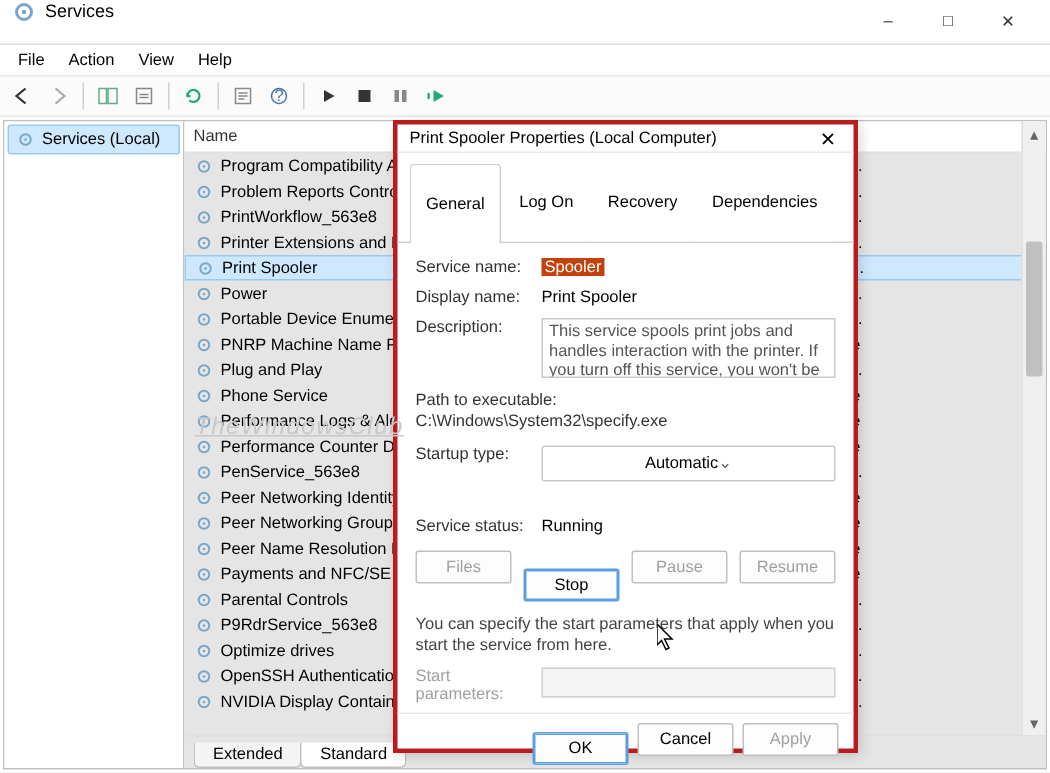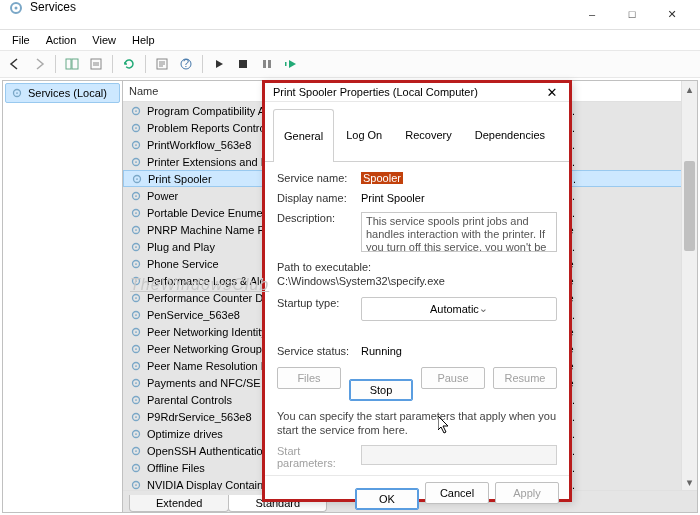--- a/index.html
+++ b/index.html
@@ -28,21 +28,21 @@
 .col-onas { flex: 1; }
 
 .listbody { flex: 1; overflow: hidden; }
 .svc-row { display: flex; align-items: center; height: 17px; padding-left: 6px; }
 .svc-row.sel { background: #cde8ff; border: 1px solid #99c9ef; }
 .svc-row .gear { width: 14px; height: 14px; margin-right: 4px; flex-shrink: 0; }
 .svc-row .svcname { width: 390px; white-space: nowrap; overflow: hidden; text-overflow: ellipsis; }
 .svc-row .onas { flex: 1; white-space: nowrap; overflow: hidden; text-overflow: ellipsis; }
 
 .tabstrip { height: 22px; display: flex; align-items: flex-end; padding-left: 6px; border-top: 1px solid #e0e0e0; }
-.tab { padding: 2px 26px; border: 1px solid #c0c0c0; border-top: none; background: #f4f4f4; margin-right: -1px; font-size: 11px; border-radius: 0 0 4px 4px; }
+.tab { padding: 2px 12px; border: 1px solid #c0c0c0; border-top: none; background: #f4f4f4; margin-right: -1px; font-size: 11px; border-radius: 0 0 4px 4px; }
 .tab.active { background: #fff; }
 
 .dialog { position: absolute; left: 262px; top: 80px; width: 310px; height: 422px; background: #fff; border: 3px solid #b91c1c; box-shadow: 2px 2px 8px rgba(0,0,0,0.15); display: flex; flex-direction: column; }
 .dlg-title { height: 28px; display: flex; align-items: center; padding: 0 8px; font-size: 12px; border-bottom: 1px solid #e8e8e8; }
 .dlg-title .ttxt { flex: 1; }
 .dlg-close { width: 18px; height: 18px; display: flex; align-items: center; justify-content: center; font-size: 13px; }
 .dlg-tabs { display: flex; padding: 6px 8px 0 8px; border-bottom: 1px solid #d0d0d0; }
 .dlg-tab { padding: 20px 10px; border: 1px solid transparent; border-bottom: none; margin-right: 1px; background: #fff; }
 .dlg-tab.active { border-color: #d0d0d0; border-radius: 3px 3px 0 0; position: relative; top: 1px; background: #fff; }
 
@@ -350,28 +350,20 @@
             <circle cx="8" cy="8" r="1" fill="#7aa7c7"></circle>
           </svg>
           <span class="svcname">OpenSSH Authentication…</span>
           <span class="onas">Syste…</span>
         </div>
         <div class="svc-row">
           <svg class="gear" width="14" height="14" viewBox="0 0 16 16">
             <circle cx="8" cy="8" r="4" fill="none" stroke="#7aa7c7" stroke-width="1.5"></circle>
             <circle cx="8" cy="8" r="1" fill="#7aa7c7"></circle>
           </svg>
-          <span class="svcname">Offline Files</span>
-          <span class="onas">Syste…</span>
-        </div>
-        <div class="svc-row">
-          <svg class="gear" width="14" height="14" viewBox="0 0 16 16">
-            <circle cx="8" cy="8" r="4" fill="none" stroke="#7aa7c7" stroke-width="1.5"></circle>
-            <circle cx="8" cy="8" r="1" fill="#7aa7c7"></circle>
-          </svg>
           <span class="svcname">NVIDIA Display Containe…</span>
           <span class="onas">Syste…</span>
         </div>
       </div>
     <div class="scrollbar">
       <div class="arrow up">▴</div>
       <div class="thumb"></div>
       <div class="arrow down">▾</div>
     </div>
     <div class="tabstrip">

